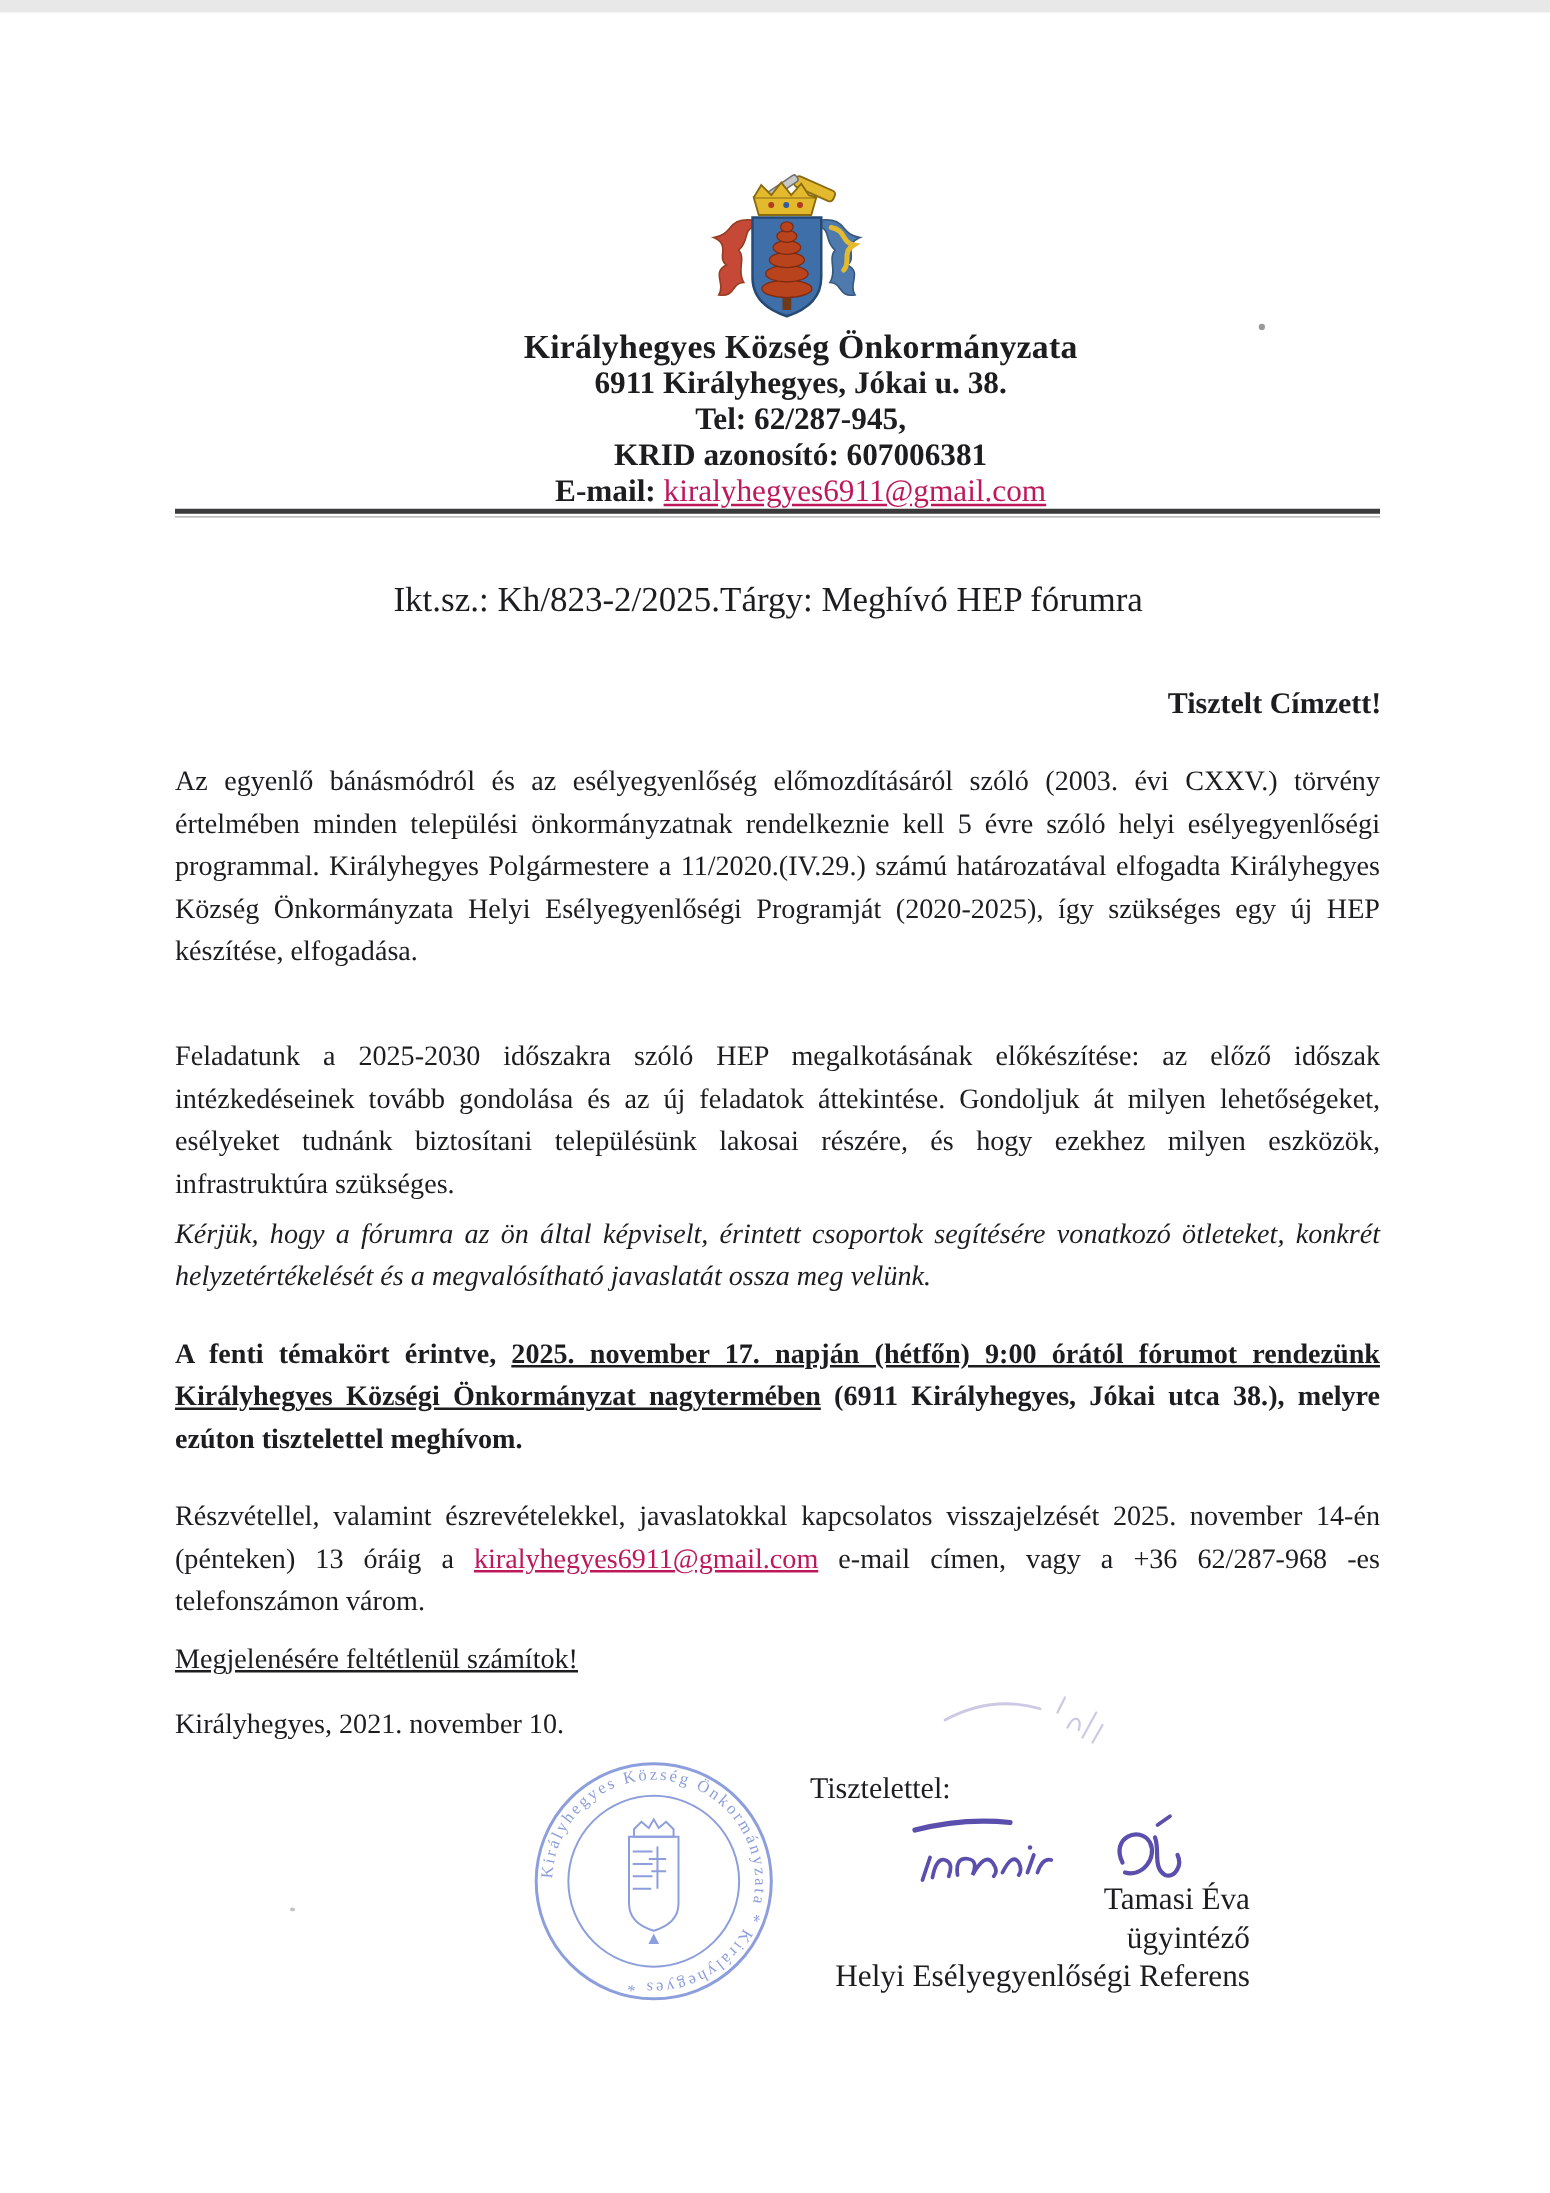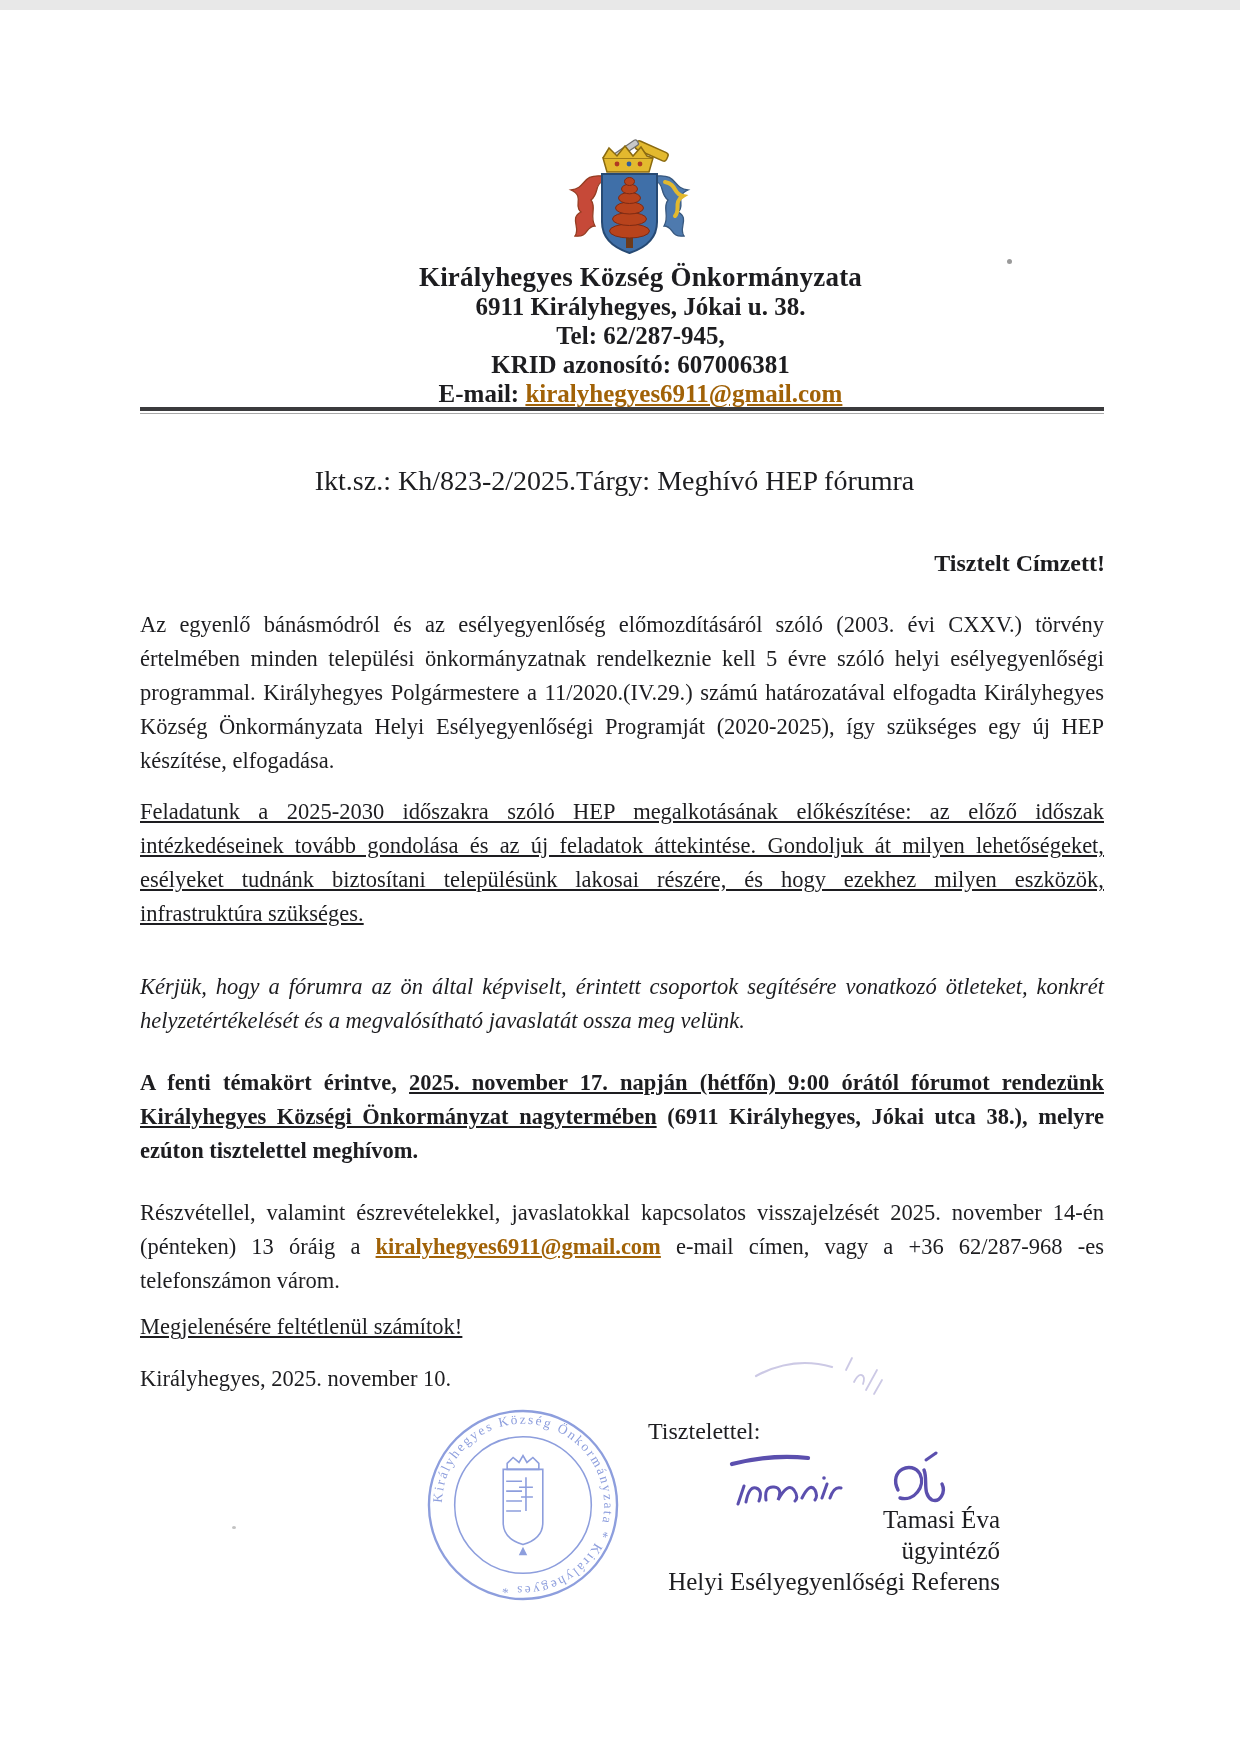--- a/index.html
+++ b/index.html
@@ -15,21 +15,21 @@
   }
   
   .crest-wrap { position:absolute; left:545px; top:124px; width:165px; height:130px; }
   .header-text {
     position:absolute; left:158px; top:252px; width:965px;
     text-align:center; font-weight:bold;
   }
   .header-text .org   { font-size:27px; line-height:30px; letter-spacing:.2px; }
   .header-text .line  { font-size:25px; line-height:29px; }
   a.mail-link, .mail-link {
-    color:#a16207; text-decoration:underline; cursor:pointer; font-weight:bold;
+    color:#be185d; text-decoration:underline; cursor:pointer; font-weight:normal;
   }
   .rule {
     position:absolute; left:140px; top:397px; width:964px; height:7px;
     border-top:4px solid #3b3b3d; border-bottom:1px solid #a8a8a8;
   }
   
   .ref-row {
     position:absolute; left:142px; top:455px; width:945px;
     display:flex; justify-content:center;
     font-size:28px;
@@ -38,21 +38,21 @@
   .salutation {
     position:absolute; left:140px; top:540px; width:965px;
     text-align:right; font-weight:bold; font-size:24px;
   }
   .para {
     position:absolute; left:140px; width:964px;
     font-size:22.5px; line-height:34px;
     text-align:justify; text-align-last:left;
   }
   .p1 { top:598px; }
-  .p2 { top:785px;text-decoration:underline; }
+  .p2 { top:818px; }
   .p3 { top:960px; font-style:italic; }
   .p4 { top:1056px; font-weight:bold; }
   .p4 .u { text-decoration:underline; }
   .p5 { top:1186px; }
   .p6 { top:1300px; text-align:left;text-decoration:underline; }
   .dateline { position:absolute; left:140px; top:1356px; font-size:22.5px; }
   
   .scribble { position:absolute; left:750px; top:1330px; width:165px; height:62px; opacity:.55; }
   .stamp    { position:absolute; left:424px; top:1396px; width:198px; height:198px; }
   .closing-salute { position:absolute; left:648px; top:1408px; font-size:24px; }
@@ -115,21 +115,21 @@
   </div>
 
   <div class="salutation">Tisztelt Címzett!</div>
 
   <div class="para p1">Az egyenlő bánásmódról és az esélyegyenlőség előmozdításáról szóló (2003. évi CXXV.) törvény értelmében minden települési önkormányzatnak rendelkeznie kell 5 évre szóló helyi esélyegyenlőségi programmal. Királyhegyes Polgármestere a 11/2020.(IV.29.) számú határozatával elfogadta Királyhegyes Község Önkormányzata Helyi Esélyegyenlőségi Programját (2020-2025), így szükséges egy új HEP készítése, elfogadása.</div>
   <div class="para p2">Feladatunk a 2025-2030 időszakra szóló HEP megalkotásának előkészítése: az előző időszak intézkedéseinek tovább gondolása és az új feladatok áttekintése. Gondoljuk át milyen lehetőségeket, esélyeket tudnánk biztosítani településünk lakosai részére, és hogy ezekhez milyen eszközök, infrastruktúra szükséges.</div>
   <div class="para p3">Kérjük, hogy a fórumra az ön által képviselt, érintett csoportok segítésére vonatkozó ötleteket, konkrét helyzetértékelését és a megvalósítható javaslatát ossza meg velünk.</div>
   <div class="para p4"><span>A fenti témakört érintve, </span><span class="u">2025. november 17. napján (hétfőn) 9:00 órától fórumot rendezünk Királyhegyes Községi Önkormányzat nagytermében</span><span> (6911 Királyhegyes, Jókai utca 38.), melyre ezúton tisztelettel meghívom.</span></div>
   <div class="para p5"><span>Részvétellel, valamint észrevételekkel, javaslatokkal kapcsolatos visszajelzését 2025. november 14-én (pénteken) 13 óráig a </span><a class="mail-link">kiralyhegyes6911@gmail.com</a><span> e-mail címen, vagy a +36 62/287-968 -es telefonszámon várom.</span></div>
   <div class="para p6">Megjelenésére feltétlenül számítok!</div>
-  <div class="dateline">Királyhegyes, 2025. november 10.</div>
+  <div class="dateline">Királyhegyes, 2021. november 10.</div>
 
   <svg class="scribble" viewBox="0 0 165 62">
     <path d="M6 36 C32 22 58 20 82 27" fill="none" stroke="#a49ed0" stroke-width="2.2" stroke-linecap="round"></path>
     <path d="M96 30 l6 -12 M104 42 c6 -12 12 -7 9 2 M116 50 l11 -20 M124 54 l8 -14" fill="none" stroke="#a49ed0" stroke-width="1.8" stroke-linecap="round"></path>
   </svg>
 
   <svg class="stamp" viewBox="0 0 200 200">
     <g fill="none" stroke="#8d9edd">
       <circle cx="100" cy="100" r="95" stroke-width="2.4"></circle>
       <circle cx="100" cy="100" r="69" stroke-width="1.6"></circle>

